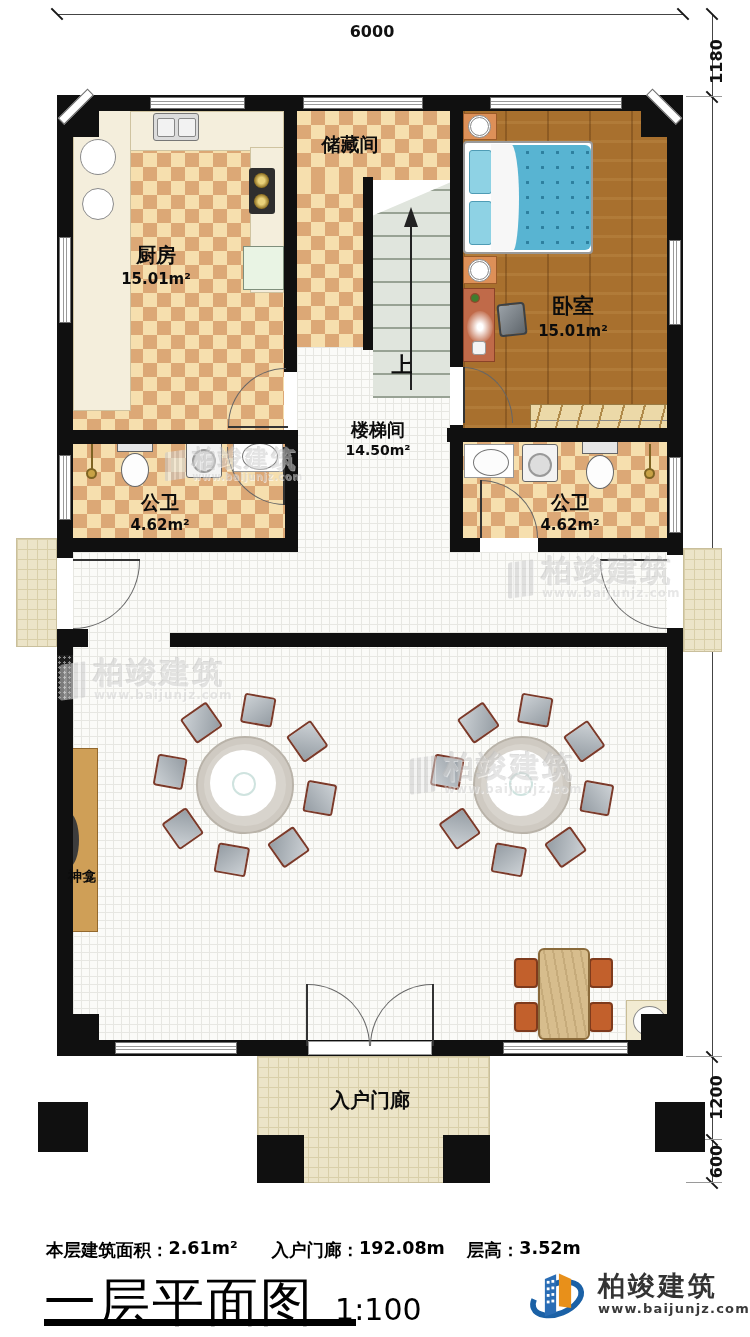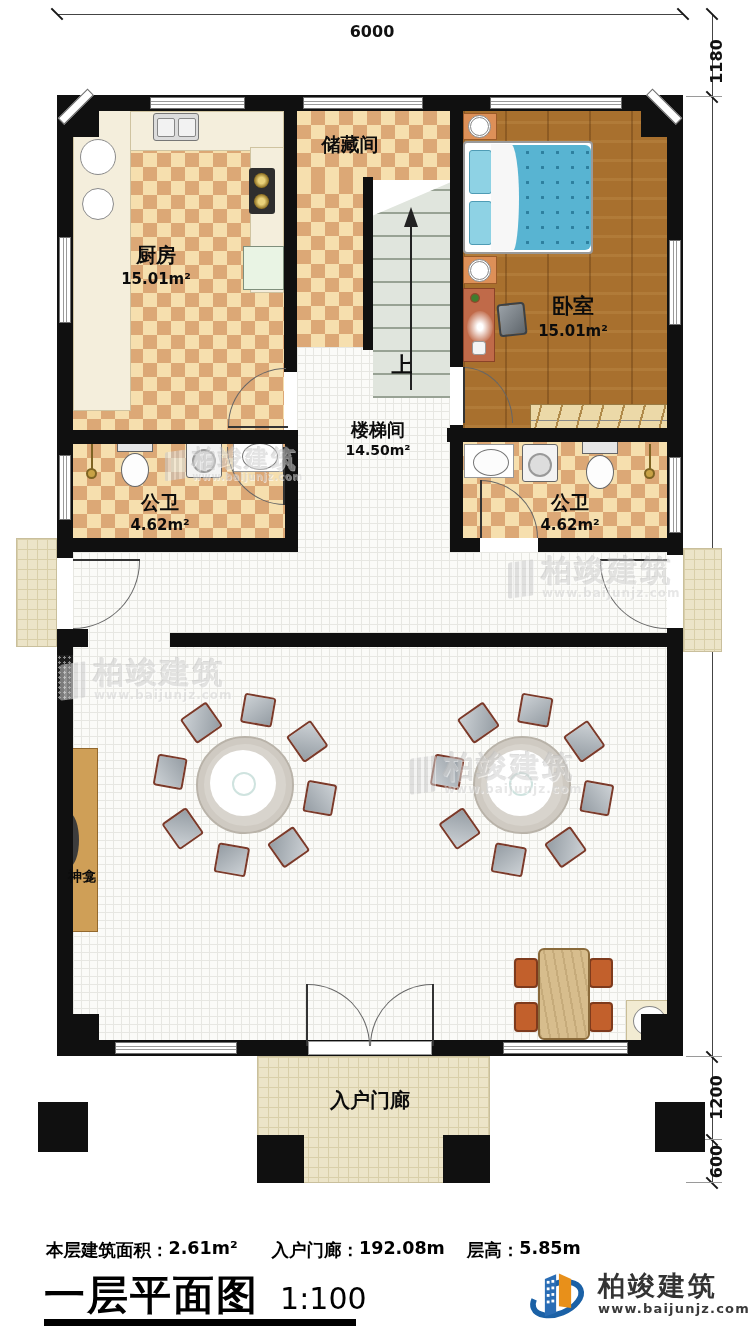--- a/index.html
+++ b/index.html
@@ -310,25 +310,25 @@
   <div class="abs lab" style="left:388px;top:354px;width:28px;font-size:21px;">上</div>
 
   <div class="stats" style="left:46px;top:1238px;">
     <span>本层建筑面积：</span>
       <span>2.61m²</span>
     <span style="width:34px;"></span>
     <span>入户门廊：</span>
       <span>192.08m</span>
     <span style="width:22px;"></span>
     <span>层高：</span>
-      <span>5.85m</span>
+      <span>3.52m</span>
   </div>
 
   <div class="abs" style="left:44px;top:1268px;white-space:nowrap;">
-    <span style="font-size:41px;font-weight:bold;color:#000;letter-spacing:2px;">一层平面图</span>
+    <span style="font-size:52px;font-weight:normal;color:#000;letter-spacing:2px;">一层平面图</span>
     <span style="font-size:30px;color:#000;margin-left:16px;">1:100</span>
   </div>
   <div class="abs" style="left:44px;top:1319px;width:312px;height:7px;background:#000;"></div>
 
   <div class="abs" style="left:528px;top:1263px;display:flex;align-items:center;gap:10px;">
     <svg width="60" height="62" viewBox="0 0 64 64">
       <ellipse cx="31" cy="37" rx="27" ry="16" fill="none" stroke="#1b61a6" stroke-width="6" transform="rotate(-22 31 37)" stroke-dasharray="78 26"></ellipse>
       <polygon points="18,16 30,11 30,52 18,56" fill="#2a6db5"></polygon>
       <polygon points="33,10 46,16 46,47 33,45" fill="#e8901a"></polygon>
       <g fill="#fff">

